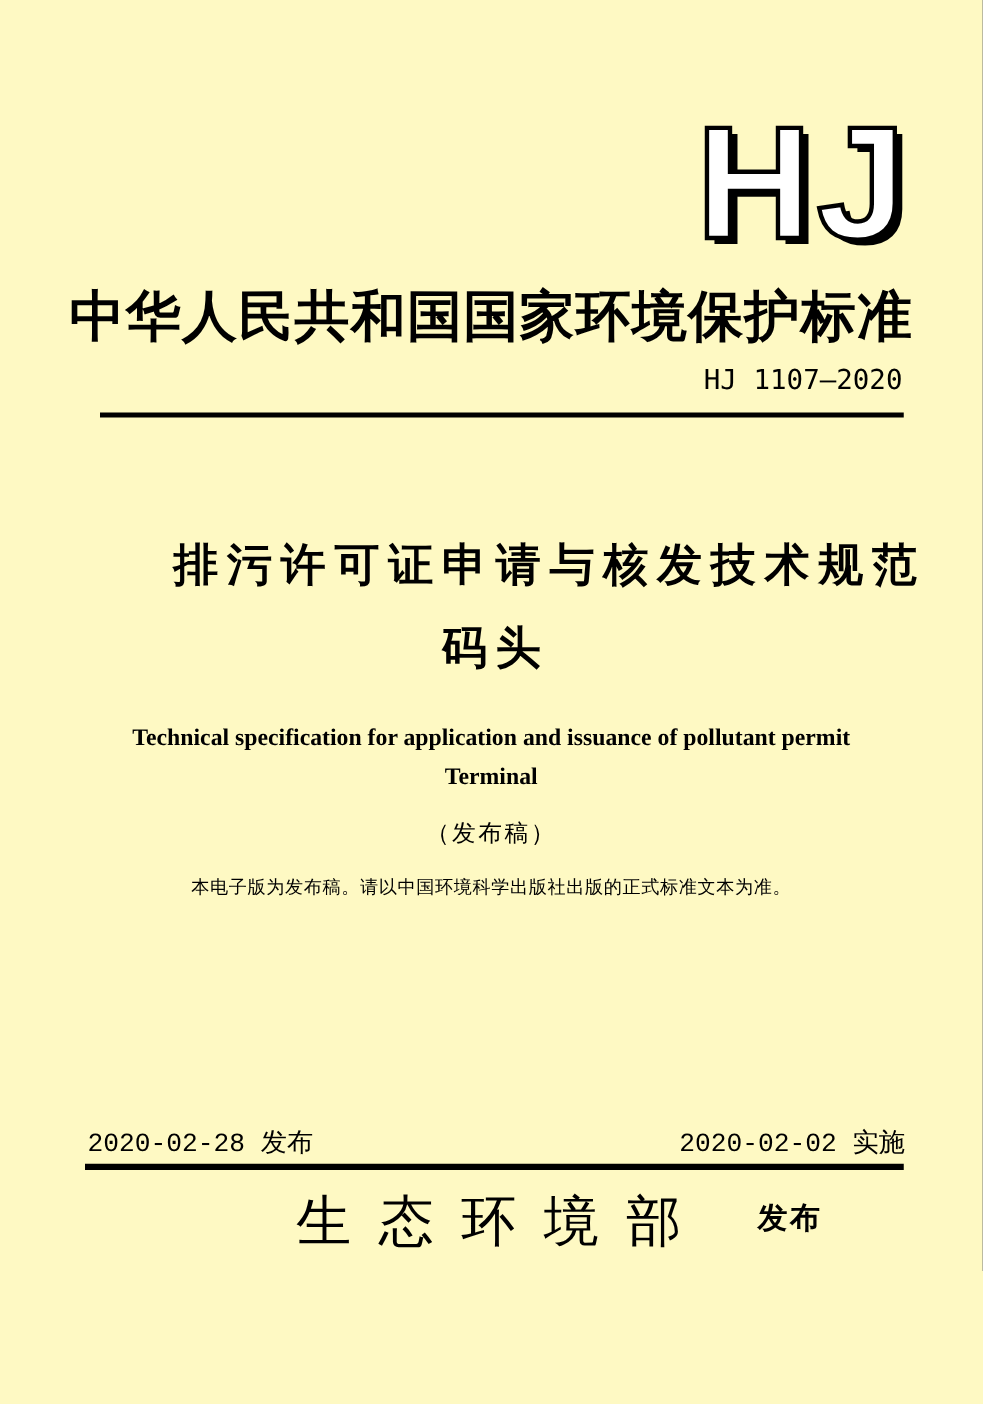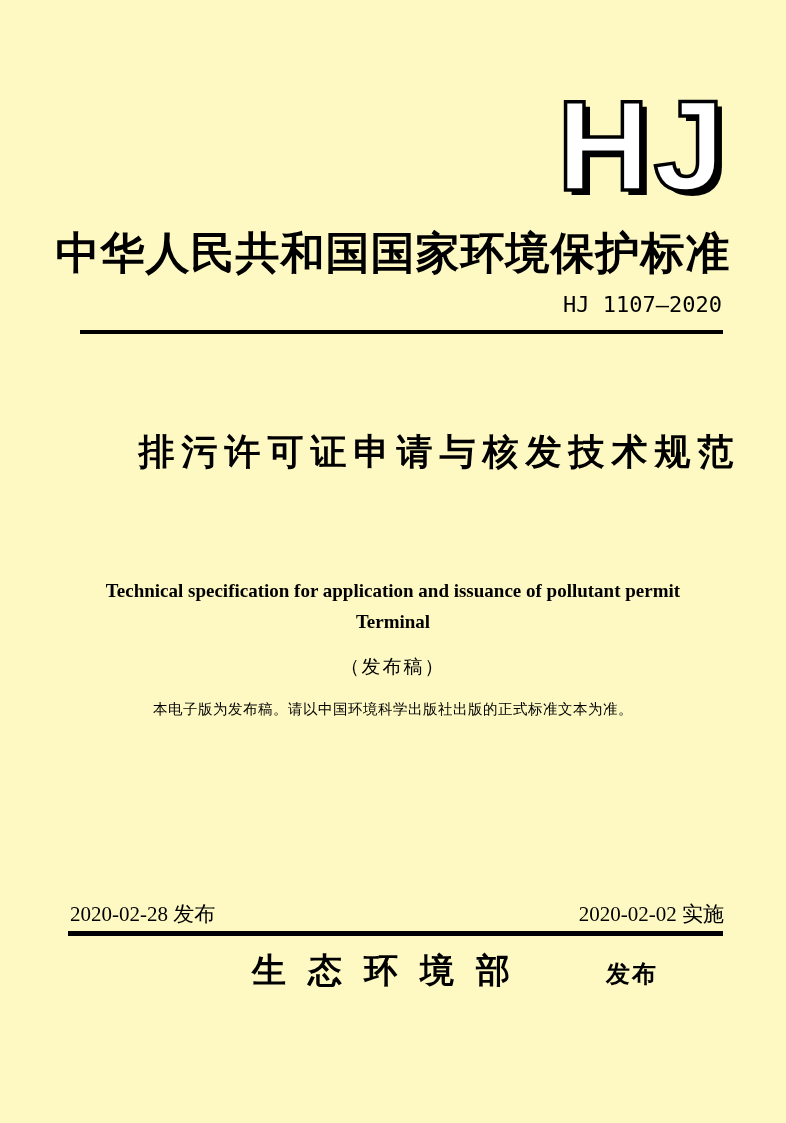--- a/index.html
+++ b/index.html
@@ -124,21 +124,21 @@
   
   .date-row {
     position: absolute;
     top: 900px;
     left: 70px;
     right: 62px;
     display: flex;
     justify-content: space-between;
     font-size: 21px;
     font-weight: 500;
-    font-family: Liberation Serif, serif;
+    font-family: Liberation Mono, monospace;
     white-space: nowrap;
   }
 
   .rule-bottom {
     position: absolute;
     top: 931px;
     left: 68px;
     width: 655px;
     height: 5px;
     background: #000;
@@ -147,24 +147,24 @@
   
   .issuer-row {
     position: absolute;
     top: 946px;
     left: 0;
     width: 100%;
     height: 50px;
   }
   .issuer {
     position: absolute;
-    left: 252px;
+    left: 237px;
     top: 2px;
-    font-size: 34px;
-    font-weight: bold;
+    font-size: 44px;
+    font-weight: normal;
     letter-spacing: 22px;
     white-space: nowrap;
   }
   .publish-label {
     position: absolute;
     left: 606px;
     top: 12px;
     font-size: 24px;
     font-weight: bold;
     letter-spacing: 2px;
@@ -185,20 +185,21 @@
     </svg>
   </div>
 
   <div class="std-type">中华人民共和国国家环境保护标准</div>
 
   <div class="std-number">HJ 1107—2020</div>
 
   <div class="rule-top"></div>
 
   <div class="title-cn-1">排污许可证申请与核发技术规范</div>
+  <div class="title-cn-2">码头</div>
 
   <div class="title-en-1">Technical specification for application and issuance of pollutant permit</div>
   <div class="title-en-2">Terminal</div>
 
   <div class="draft-label">（发布稿）</div>
 
   <div class="edition-note">本电子版为发布稿。请以中国环境科学出版社出版的正式标准文本为准。</div>
 
   <div class="date-row">
     <span>2020-02-28 发布</span>

